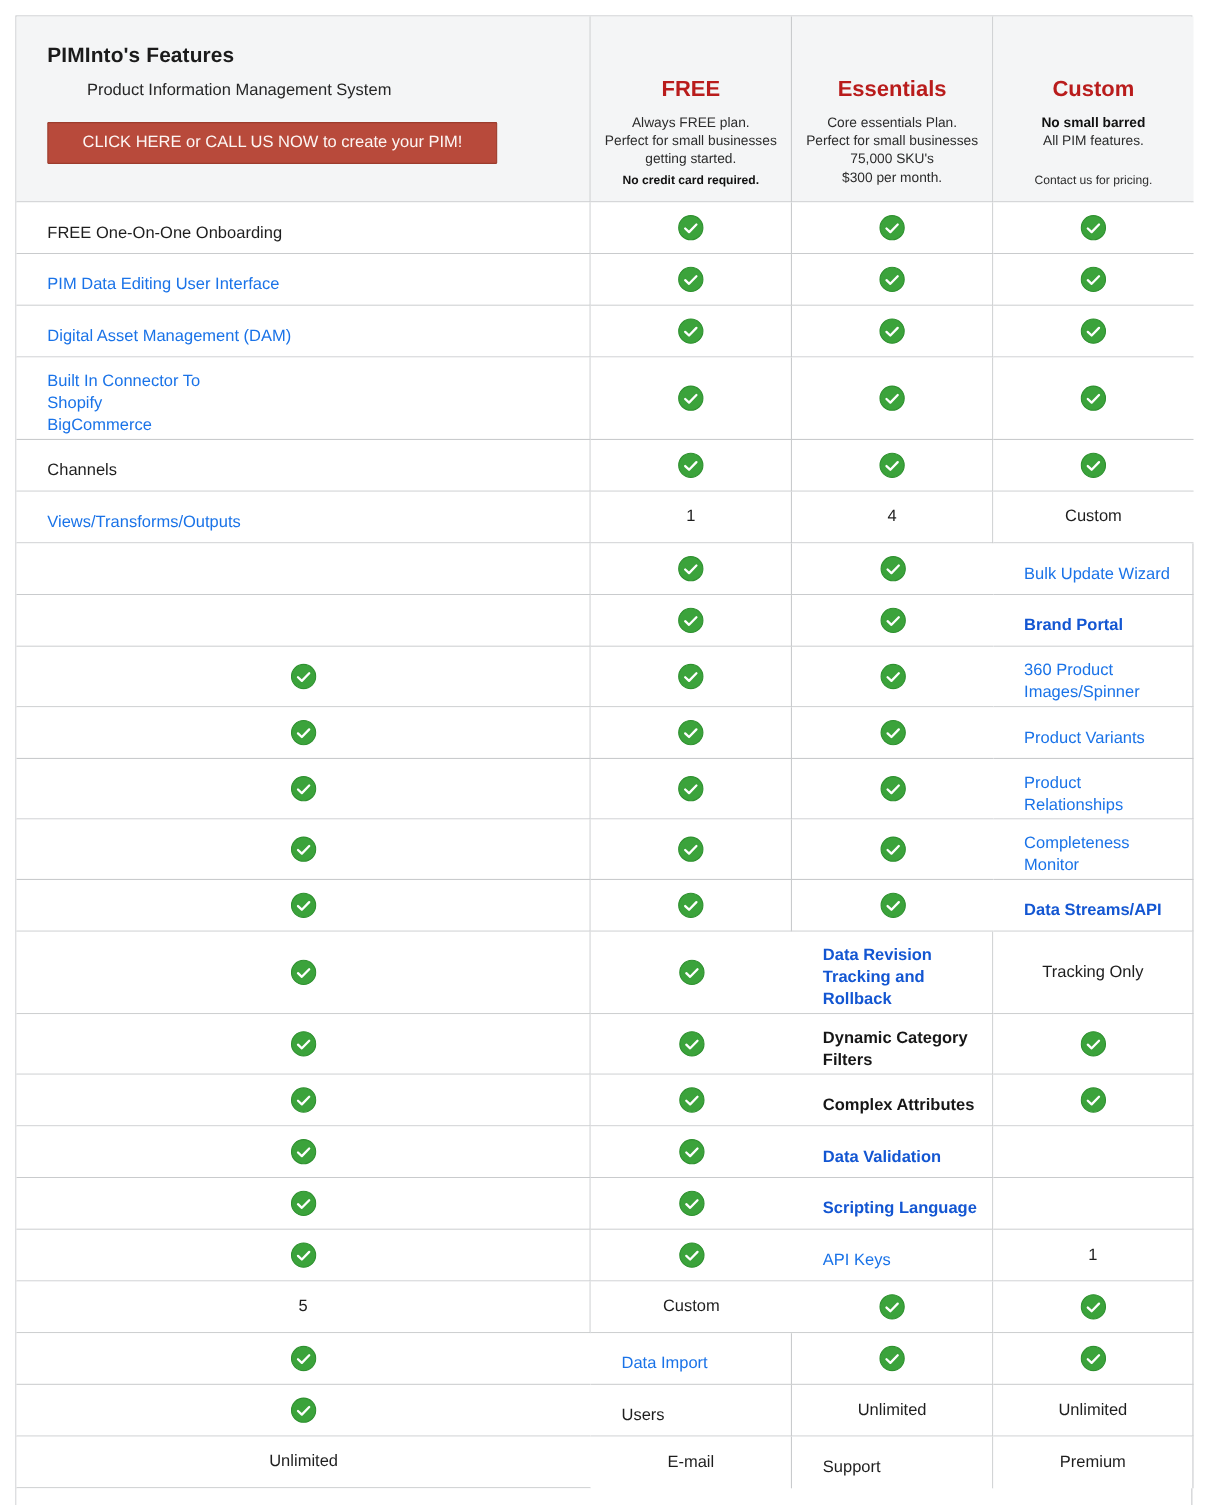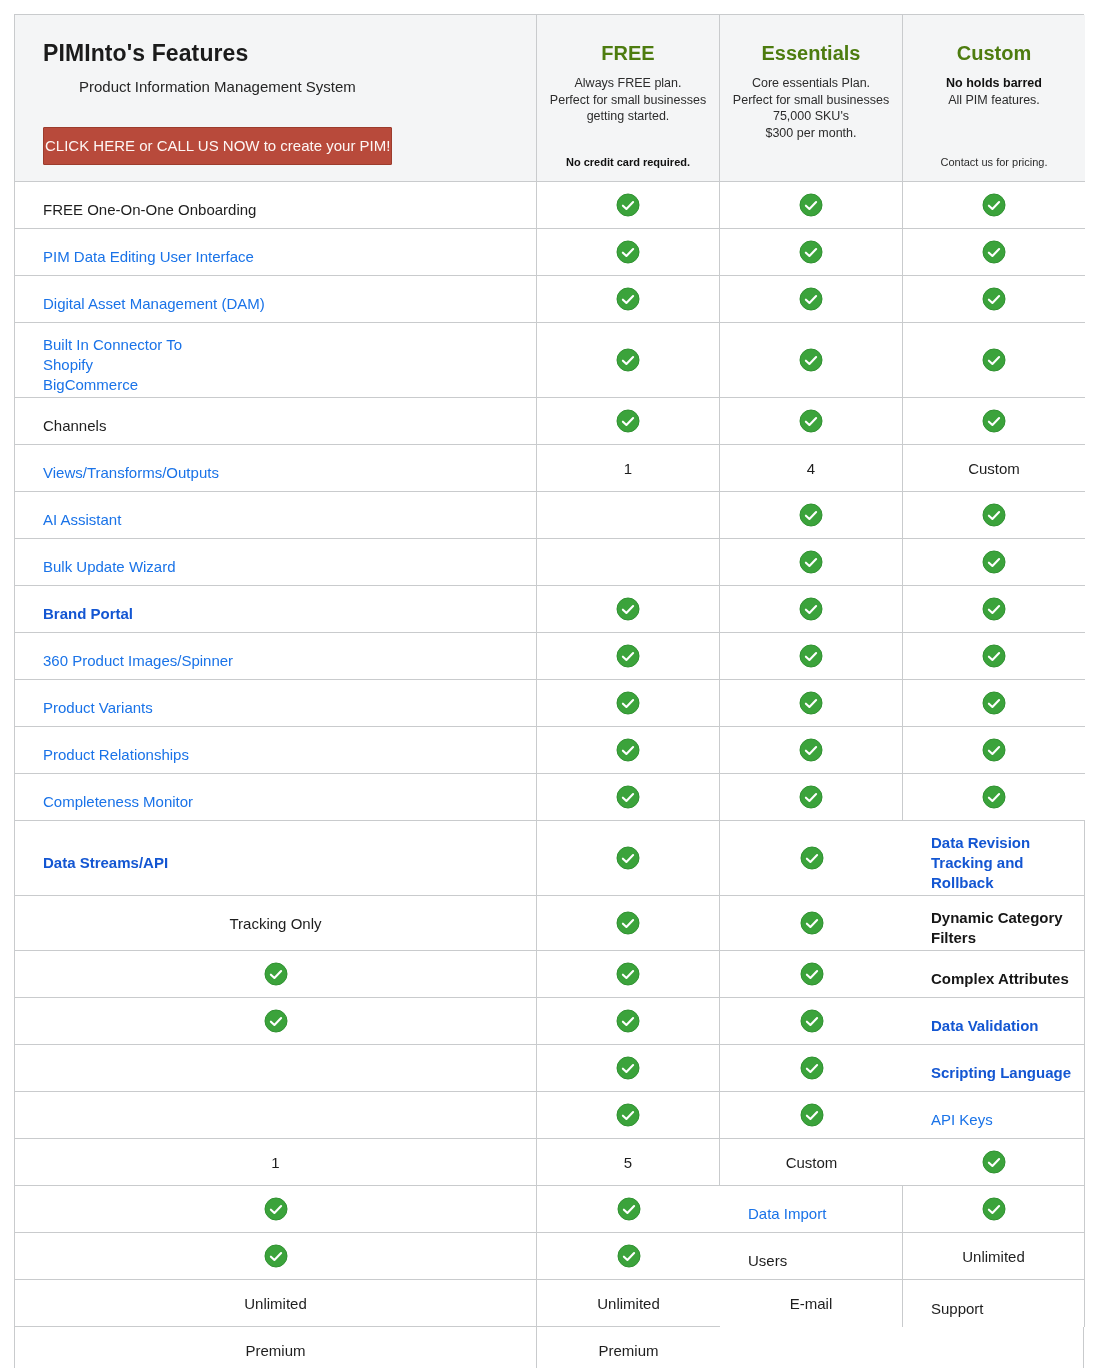--- a/index.html
+++ b/index.html
@@ -4,26 +4,26 @@
 <style>
   html,body { margin:0; padding:0; background:#ffffff; font-family:"Liberation Sans",sans-serif; }
   .wrap { width:1070px; margin:14px 0 10px 14px; }
   .grid { display:grid; grid-template-columns:522px 183px 183px 182px; border:1px solid var(--border,#c9cbcd); }
   .cell { border-right:1px solid var(--border,#c9cbcd); border-bottom:1px solid var(--border,#c9cbcd); box-sizing:border-box; background:#fff; }
   .cell.last-col { border-right:none; }
   .cell.last-row { border-bottom:none; }
 
   .head { background:var(--headbg,#f4f5f6); min-height:167px; }
   .feature-head { padding:25px 20px 14px 28px; }
-  .title { font-size:23px; font-weight:bold; color:#1b1b1b; letter-spacing:0.1px; }
+  .title { font-size:19px; font-weight:bold; color:#1b1b1b; letter-spacing:0.1px; }
   .subtitle { font-size:15px; color:#262626; margin-top:11px;margin-left:36px; }
-  .cta { display:inline-block; margin-top:32px; background:var(--ctabg,#b84a3b); border:1px solid var(--ctabd,#9c3c2d); color:#fdf6f4; font-size:15px; line-height:1; padding:10px 1px 11px; font-family:inherit; cursor:pointer; border-radius:1px; }
+  .cta { display:inline-block; margin-top:21px; background:var(--ctabg,#b84a3b); border:1px solid var(--ctabd,#9c3c2d); color:#fdf6f4; font-size:15px; line-height:1; padding:10px 31px 11px; font-family:inherit; cursor:pointer; border-radius:1px; }
 
   .plan-head { display:flex; flex-direction:column; align-items:center; text-align:center; padding:27px 8px 13px; }
-  .plan-name { font-size:20px; font-weight:bold; color:#4d7c0f; }
+  .plan-name { font-size:20px; font-weight:bold; color:#b91c1c;margin-top:28px; }
   .plan-desc { font-size:12.5px; line-height:1.33; color:#2c2c2c; margin-top:10px; }
   .plan-desc .b { font-weight:bold; color:#111; }
   .plan-foot { margin-top:auto; font-size:11px; color:#2c2c2c; }
   .plan-foot.b { font-weight:bold; color:#111; }
 
   .label-cell { display:flex; align-items:center; min-height:47px; padding:12px 10px 2px 28px; }
   .label { font-size:15px; line-height:20px; color:#1e1e1e; }
   .label.plain-bold { font-weight:bold; color:#161616; }
   .label.link { color:var(--link,#1a73e8); cursor:pointer; }
   .label.link-bold { color:var(--linkb,#1356d2); font-weight:bold; cursor:pointer; }
@@ -56,21 +56,21 @@
         <div class="plan-desc">
           <div>Core essentials Plan.</div>
           <div>Perfect for small businesses</div>
           <div>75,000 SKU's</div>
           <div>$300 per month.</div>
         </div>
       </div>
       <div class="cell head plan-head last-col">
         <div class="plan-name">Custom</div>
         <div class="plan-desc">
-          <div class="b">No holds barred</div>
+          <div class="b">No small barred</div>
           <div>All PIM features.</div>
         </div>
         <div class="plan-foot">Contact us for pricing.</div>
       </div>
       <div class="cell label-cell">
         <div class="label plain">
           <div>FREE One-On-One Onboarding</div>
         </div>
       </div>
       <div class="cell value-cell">
@@ -216,25 +216,20 @@
         </span>
       </div>
       <div class="cell label-cell">
         <div class="label link">
           <div>Views/Transforms/Outputs</div>
         </div>
       </div>
       <div class="cell value-cell">1</div>
       <div class="cell value-cell">4</div>
       <div class="cell value-cell last-col">Custom</div>
-      <div class="cell label-cell">
-        <div class="label link">
-          <div>AI Assistant</div>
-        </div>
-      </div>
       <div class="cell value-cell"></div>
       <div class="cell value-cell">
         <span>
           <svg class="check-icon" viewBox="0 0 24 24">
             <circle cx="12" cy="12" r="11" fill="#3ba33b" stroke="#2f9130" stroke-width="1"></circle>
             <path d="M6.9 12.7l3.5 3.3 6.7-6.9" fill="none" stroke="#ffffff" stroke-width="2.1" stroke-linecap="round" stroke-linejoin="round"></path>
           </svg>
         </span>
       </div>
       <div class="cell value-cell last-col">

